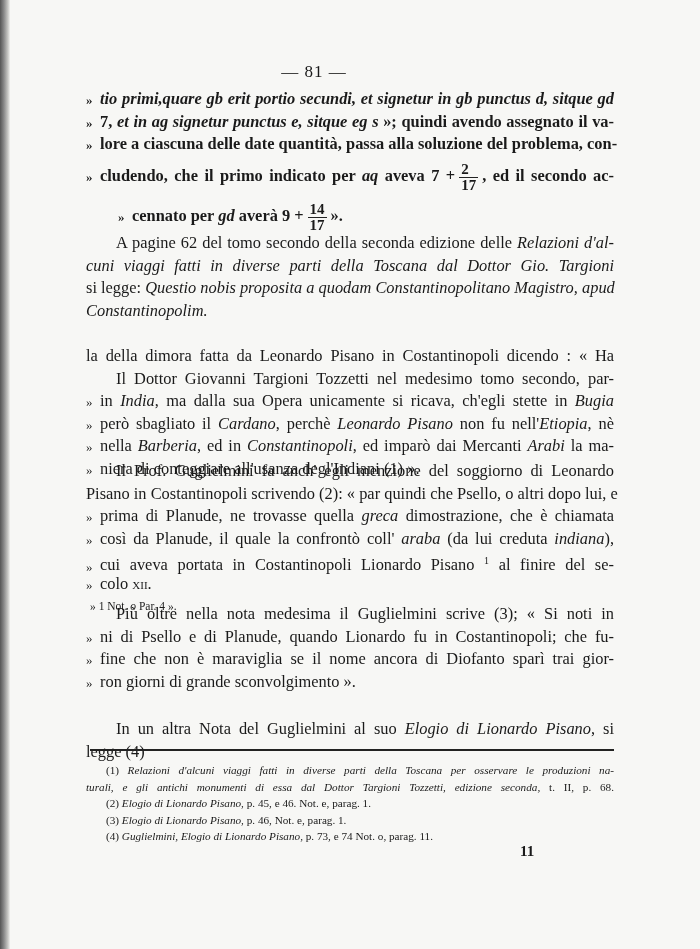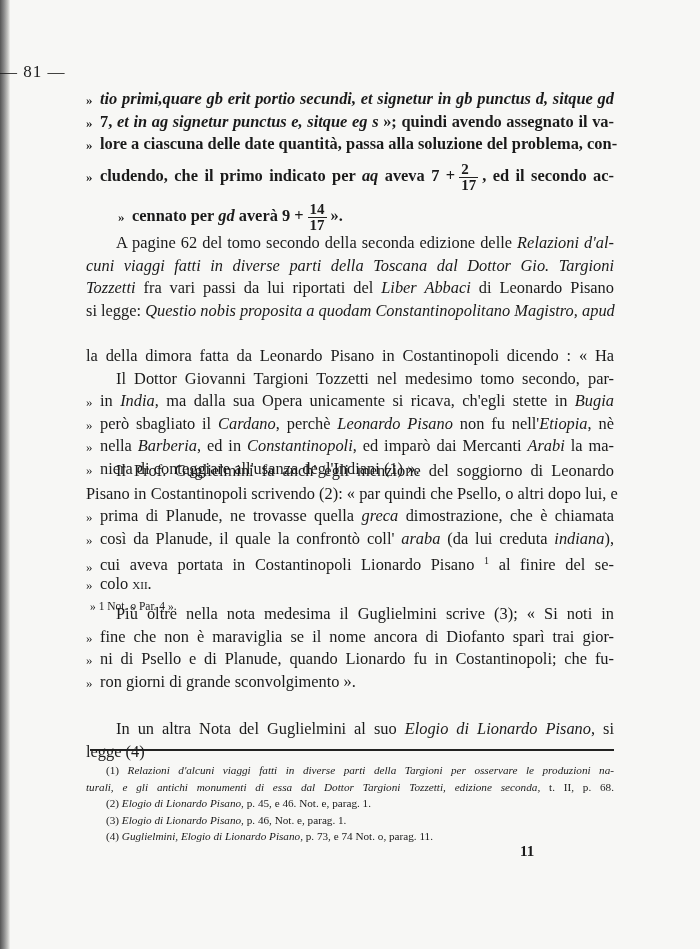--- a/index.html
+++ b/index.html
@@ -18,20 +18,21 @@
     .binding {
       position: absolute;
       left: 0; top: 0;
       width: 10px; height: 949px;
       background: linear-gradient(to right, #555 0%, #8a8a8a 40%, #c9c9c6 80%, #f0f0ee 100%);
     }
     .page-header {
       position: absolute;
       top: 62px;
       left: 0; width: 628px;
+      text-align: center;
       font-size: 17px;
       letter-spacing: 1px;
     }
     .body-text {
       position: absolute;
       left: 86px;
       width: 528px;
       font-size: 16.4px;
       line-height: 22.6px;
       text-align: justify;
@@ -101,22 +102,22 @@
   <span class="line"><span class="q">»</span><i>tio primi,quare gb erit portio secundi, et signetur in gb punctus d, sitque gd</i></span>
   <span class="line"><span class="q">»</span><span>7,</span> <i>et in ag signetur punctus e, sitque eg s</i> <span>»; quindi avendo assegnato il va-</span></span>
   <span class="line"><span class="q">»</span><span>lore a ciascuna delle date quantità, passa alla soluzione del problema, con-</span></span>
   <span class="line" style="height:40px;line-height:40px;"><span class="q">»</span><span>cludendo, che il primo indicato per</span> <i>aq</i> <span>aveva 7 +</span><span class="frac"><span class="num">2</span><span class="den">17</span></span><span>, ed il secondo ac-</span></span>
   <span class="line last" style="height:40px;line-height:40px;margin-left:32px;"><span class="q">»</span><span>cennato per</span> <i>gd</i> <span>averà 9 +</span><span class="frac"><span class="num">14</span><span class="den">17</span></span><span>».</span></span>
 </div>
 
 <div class="body-text" style="top:232px;">
   <span class="line"><span class="indent"></span><span>A pagine 62 del tomo secondo della seconda edizione delle</span> <i>Relazioni d'al-</i></span>
   <span class="line"><i>cuni viaggi fatti in diverse parti della Toscana dal Dottor Gio. Targioni</i></span>
-  <span class="line"><i>Tozzetti</i> <span>fra vari passi da lui riportati del</span> <i>Liber Abbaci</i> <span>di Leonardo Pisano</span></span>
   <span class="line"><span>si legge:</span> <i>Questio nobis proposita a quodam Constantinopolitano Magistro, apud</i></span>
+  <span class="line last"><i>Constantinopolim.</i></span>
 </div>
 
 <div class="body-text" style="top:345px;">
   <span class="line"><span>la della dimora fatta da Leonardo Pisano in Costantinopoli dicendo : « Ha</span></span>
   <span class="line"><span class="indent"></span><span>Il Dottor Giovanni Targioni Tozzetti nel medesimo tomo secondo, par-</span></span>
   <span class="line"><span class="q">»</span><span>in</span> <i>India</i><span>, ma dalla sua Opera unicamente si ricava, ch'egli stette in</span> <i>Bugia</i></span>
   <span class="line"><span class="q">»</span><span>però sbagliato il</span> <i>Cardano</i><span>, perchè</span> <i>Leonardo Pisano</i> <span>non fu nell'</span><i>Etiopia</i><span>, nè</span></span>
   <span class="line"><span class="q">»</span><span>nella</span> <i>Barberia</i><span>, ed in</span> <i>Constantinopoli</i><span>, ed imparò dai Mercanti</span> <i>Arabi</i> <span>la ma-</span></span>
   <span class="line last"><span class="q">»</span><span>niera di conteggiare all'usanza degl'Indiani (1) ».</span></span>
 </div>
@@ -126,33 +127,33 @@
   <span class="line"><span>Pisano in Costantinopoli scrivendo (2): « par quindi che Psello, o altri dopo lui, e</span></span>
   <span class="line"><span class="q">»</span><span>prima di Planude, ne trovasse quella</span> <i>greca</i> <span>dimostrazione, che è chiamata</span></span>
   <span class="line"><span class="q">»</span><span>così da Planude, il quale la confrontò coll'</span> <i>araba</i> <span>(da lui creduta</span> <i>indiana</i><span>),</span></span>
   <span class="line"><span class="q">»</span><span>cui aveva portata in Costantinopoli Lionardo Pisano</span> <span class="sup">1</span> <span>al finire del se-</span></span>
   <span class="line last"><span class="q">»</span><span>colo</span> <span class="sc">xii.</span></span>
   <span class="line last" style="height:18px;line-height:18px;"><span class="small-note"><span>» 1 Not.</span> <i>o</i> <span>Par. 4 ».</span></span></span>
 </div>
 
 <div class="body-text" style="top:603px;">
   <span class="line"><span class="indent"></span><span>Più oltre nella nota medesima il Guglielmini scrive (3); « Si noti in</span></span>
+  <span class="line"><span class="q">»</span><span>ni di Psello e di Planude, quando Lionardo fu in Costantinopoli; che fu-</span></span>
   <span class="line"><span class="q">»</span><span>fine che non è maraviglia se il nome ancora di Diofanto sparì trai gior-</span></span>
-  <span class="line"><span class="q">»</span><span>ni di Psello e di Planude, quando Lionardo fu in Costantinopoli; che fu-</span></span>
   <span class="line last"><span class="q">»</span><span>ron giorni di grande sconvolgimento ».</span></span>
 </div>
 
 <div class="body-text" style="top:718px;">
   <span class="line"><span class="indent"></span><span>In un altra Nota del Guglielmini al suo</span> <i>Elogio di Lionardo Pisano</i><span>, si</span></span>
   <span class="line last"><span>legge (4)</span></span>
 </div>
 
 <div class="fn-rule"></div>
 
 <div class="footnotes">
-  <span class="fn-line"><span class="fn-indent"></span><span>(1)</span> <i>Relazioni d'alcuni viaggi fatti in diverse parti della Targioni per osservare le produzioni na-</i></span>
+  <span class="fn-line"><span class="fn-indent"></span><span>(1)</span> <i>Relazioni d'alcuni viaggi fatti in diverse parti della Toscana per osservare le produzioni na-</i></span>
   <span class="fn-line"><i>turali, e gli antichi monumenti di essa dal Dottor Targioni Tozzetti, edizione seconda,</i> <span>t. II, p. 68.</span></span>
   <span class="fn-line last"><span class="fn-indent"></span><span>(2)</span> <i>Elogio di Lionardo Pisano</i><span>, p. 45, e 46. Not. e, parag. 1.</span></span>
   <span class="fn-line last"><span class="fn-indent"></span><span>(3)</span> <i>Elogio di Lionardo Pisano</i><span>, p. 46, Not. e, parag. 1.</span></span>
   <span class="fn-line last"><span class="fn-indent"></span><span>(4)</span> <i>Guglielmini, Elogio di Lionardo Pisano</i><span>, p. 73, e 74 Not. o, parag. 11.</span></span>
 </div>
 
 <div class="signature">11</div>
 
 </body></html>

